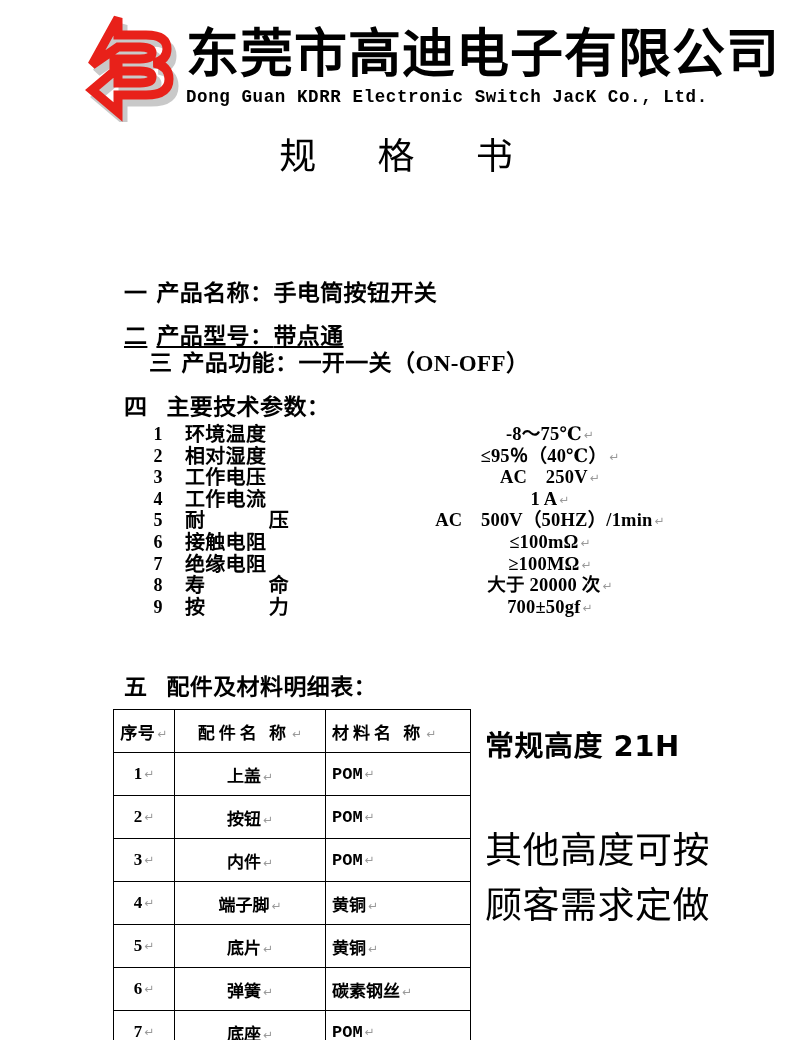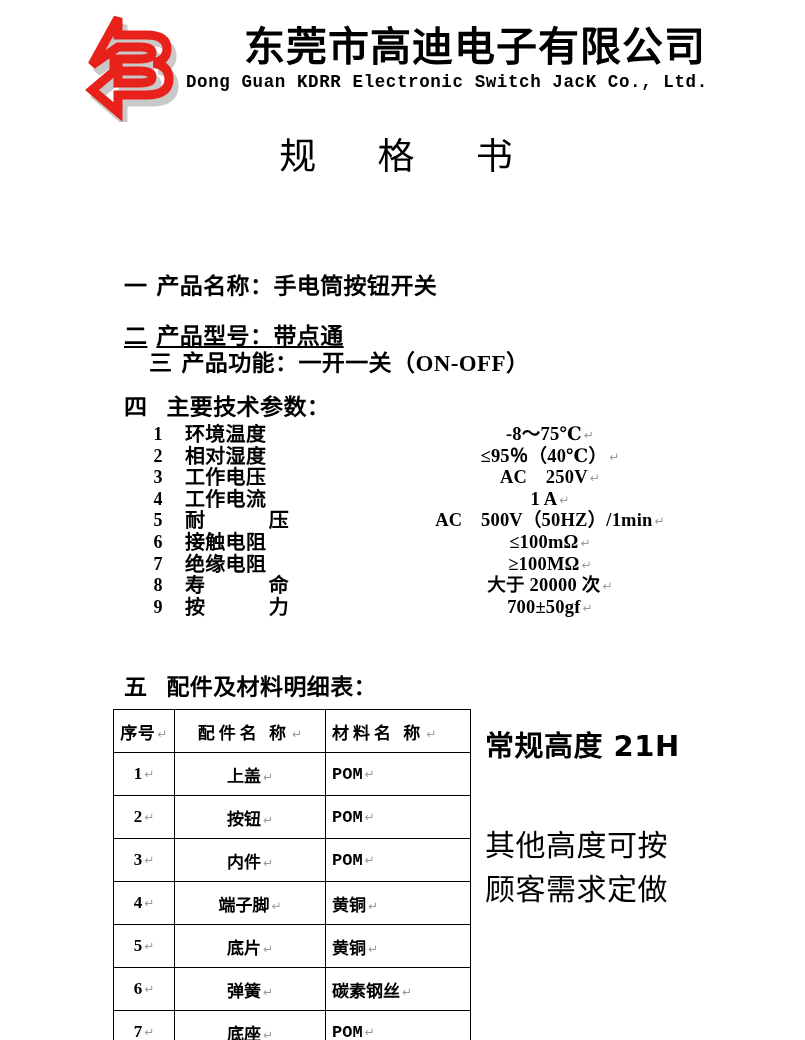--- a/index.html
+++ b/index.html
@@ -31,26 +31,25 @@
   #logo svg { display: block; width: 112px; height: 108px; }
 
   #company-block {
     position: absolute;
     left: 186px; top: 22px;
     width: 520px;
     text-align: center;
   }
   #company-cn {
     font-family: "Liberation Serif", "DejaVu Serif", serif;
-    font-size: 41px;
+    font-size: 53px;
     font-weight: 700;
     letter-spacing: 1px;
     line-height: 1.22;
     white-space: nowrap;
-    text-align: right;
   }
   #company-en {
     margin-top: 0;
     font-family: "Liberation Mono", "DejaVu Sans Mono", monospace;
     font-size: 17.5px;
     font-weight: 700;
     letter-spacing: 0.6px;
     white-space: nowrap;
   }
 
@@ -68,21 +67,21 @@
   }
 
   
   .sec-line {
     position: absolute;
     font-size: 23px;
     font-weight: 700;
     white-space: nowrap;
     letter-spacing: 0.4px;
   }
-  #sec-1 { left: 124px; top: 267px; }
+  #sec-1 { left: 124px; top: 274px; }
   #sec-2 { left: 124px; top: 317px; text-decoration: underline; }
   #sec-3 { left: 124px; top: 344px; margin-left: 25px; }
   #sec-4 { left: 124px; top: 388px; }
   #sec-5 { left: 124px; top: 668px; }
 
   .sec-num { margin-right: 9px; }
   #sec-4 .sec-num, #sec-5 .sec-num { margin-right: 19px; }
 
   
   #spec-list {
@@ -165,21 +164,21 @@
     font-family: "DejaVu Sans", "Liberation Sans", sans-serif;
     font-size: 29px;
     font-weight: 700;
     white-space: nowrap;
     letter-spacing: 0.5px;
   }
   #note-custom {
     position: absolute;
     left: 485px; top: 824px;
     font-family: "DejaVu Sans", "Liberation Sans", sans-serif;
-    font-size: 30px;
+    font-size: 37px;
     font-weight: 400;
     line-height: 1.48;
     white-space: nowrap;
     letter-spacing: 0.5px;
     text-align: center;
   }
 </style>
 </head>
 <body>
 

